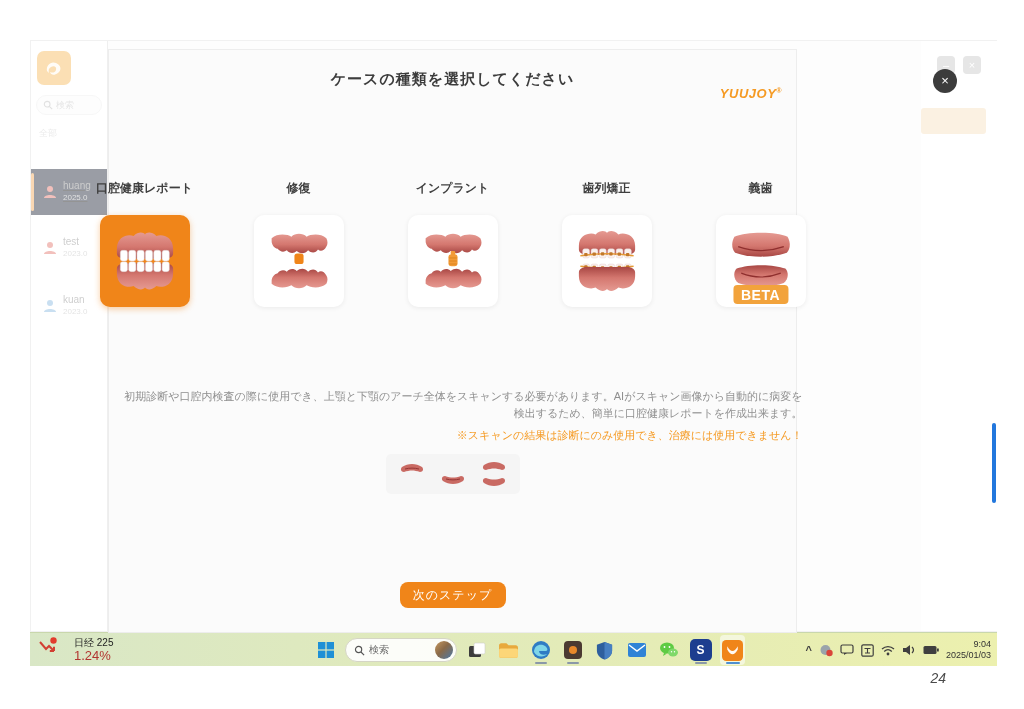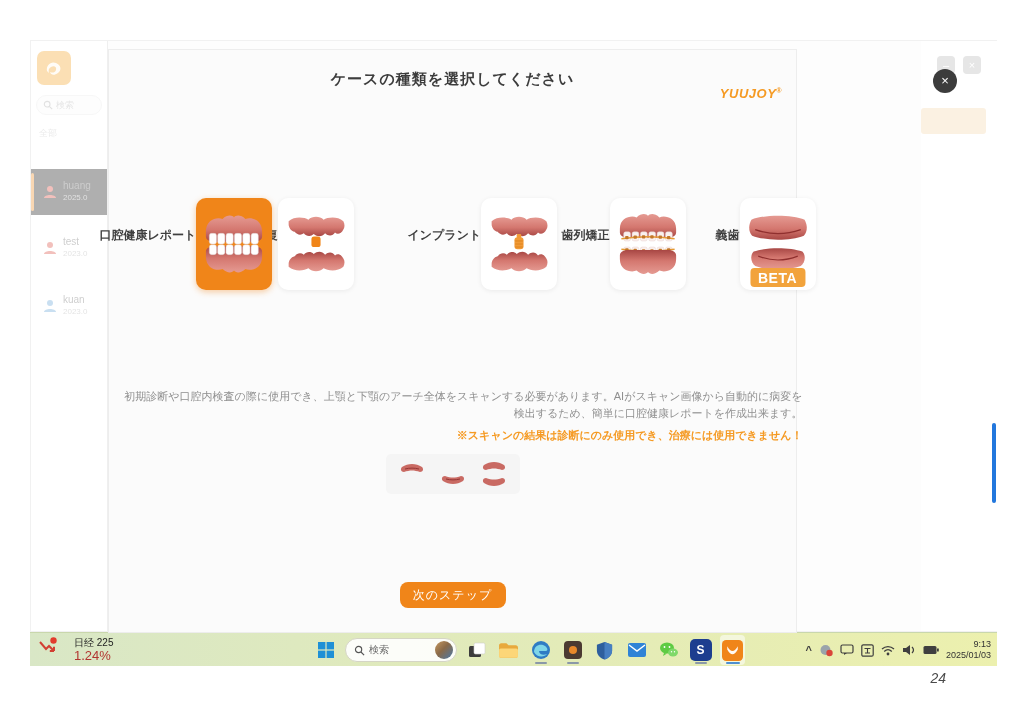--- a/index.html
+++ b/index.html
@@ -9,21 +9,21 @@
 
   
   .screen { position:absolute; left:30px; top:40px; width:967px; height:592px; background:#fdfdfd; border:1px solid #f1f1f1; }
 
   
   .sidebar { position:absolute; left:0; top:0; width:77px; height:100%; background:#ffffff; border-right:1px solid #efefef; }
   .s-logo { position:absolute; left:6px; top:10px; width:34px; height:34px; border-radius:7px; background:#f6b44c; display:flex; align-items:center; justify-content:center; }
   .s-search { position:absolute; left:5px; top:54px; width:66px; height:20px; border:1px solid #ececec; background:#fafafa; border-radius:10px; display:flex; align-items:center; gap:3px; padding:0 6px; font-size:9px; color:#c2c2c2; }
   .s-filter { position:absolute; left:8px; top:86px; font-size:9px; color:#cfcfcf; }
   .p-item { position:absolute; left:0; width:100%; height:46px; display:flex; align-items:center; gap:6px; padding-left:12px; }
-  .p-item.sel { background:#404040; }
+  .p-item.sel { background:#0f172a;text-decoration:underline; }
   .p-item.sel::before { content:''; position:absolute; left:0; top:4px; bottom:4px; width:3px; background:#f0a04a; border-radius:2px; }
   .p-texts { display:flex; flex-direction:column; line-height:12px; }
   .p-name { font-size:10px; color:#8a8a8a; }
   .p-date { font-size:8px; color:#bdbdbd; }
   .dim { position:absolute; inset:0; background:rgba(255,255,255,0.58); }
 
   
   .rightstrip { position:absolute; left:890px; top:0; width:77px; height:100%; background:#fff; }
   .ghost-btn { position:absolute; left:0; top:67px; width:65px; height:26px; background:#f6ddbb; border-radius:3px; }
 
@@ -35,29 +35,29 @@
 
   .blue-bar { position:absolute; left:961px; top:382px; width:4px; height:80px; background:#2277dd; border-radius:2px; }
 
   
   .modal { position:absolute; left:77px; top:8px; width:689px; height:584px; background:#fbfbfb; border:1px solid #ededed; z-index:10; }
   .m-title { position:absolute; top:20px; left:0; width:100%; text-align:center; font-size:15px; font-weight:600; color:#3c3c3c; letter-spacing:1px; }
   .brand { position:absolute; right:14px; top:36px; font-size:13px; font-weight:800; font-style:italic; color:#f59a23; letter-spacing:0.5px; }
   .brand sup { font-size:7px; }
 
   .options-row { position:absolute; top:130px; left:0; width:100%; display:flex; justify-content:center; gap:64px; }
-  .opt { width:90px; display:flex; flex-direction:row; align-items:center; cursor:pointer; }
+  .opt { width:90px; display:flex; flex-direction:column; align-items:center; cursor:pointer; }
   .opt-label { width:160px; margin-left:0; text-align:center; font-size:12px; font-weight:700; color:#3f3f3f; white-space:nowrap; }
   .opt-card { margin-top:18px; width:90px; height:92px; border-radius:10px; background:#ffffff; box-shadow:0 1px 5px rgba(0,0,0,0.07); display:flex; align-items:center; justify-content:center; position:relative; }
   .opt-card.sel { background:#F08519; box-shadow:0 2px 6px rgba(240,133,25,0.4); }
   .illus { width:76px; height:76px; }
   .beta { position:absolute; bottom:3px; left:50%; transform:translateX(-50%); background:#f2a33c; color:#fff; font-size:14px; font-weight:700; padding:1.5px 8px; border-radius:4px; letter-spacing:0.5px; }
 
   .desc { position:absolute; top:338px; left:50%; transform:translateX(-50%); width:700px; text-align:right; font-size:11px; color:#8f8f8f; line-height:17px; }
-  .warning { margin-top:5px; font-size:11px; font-weight:700; color:#f59a23; }
+  .warning { margin-top:5px; font-size:11px; font-weight:400; color:#f59a23; }
 
   .preview { position:absolute; top:404px; left:50%; transform:translateX(-50%); width:134px; height:40px; background:#f5f5f5; border-radius:5px; display:flex; align-items:center; justify-content:center; gap:5px; }
   .thumb { width:36px; height:28px; }
 
   .next-btn { position:absolute; top:532px; left:50%; transform:translateX(-50%); width:106px; height:26px; background:#F08519; border-radius:8px; color:#fff; font-size:12px; line-height:26px; text-align:center; cursor:pointer; letter-spacing:1px; }
 
   
   .taskbar { position:absolute; left:30px; top:632px; width:967px; height:34px; background:linear-gradient(90deg,#d9e7c6 0%,#e3ebb8 55%,#ecf0ae 100%); border-top:1px solid #c9d7ac; }
   .stock { position:absolute; left:8px; top:3px; display:flex; align-items:flex-start; gap:16px; }
   .stock-texts { display:flex; flex-direction:column; line-height:13px; }
@@ -403,20 +403,20 @@
         </svg>
       <svg width="14" height="12" viewBox="0 0 14 12">
           <path d="M1 4 H4 L8 1 V11 L4 8 H1 Z" fill="#3f3f3f"></path>
           <path d="M10 3 C12 5 12 7 10 9" stroke="#3f3f3f" stroke-width="1.2" fill="none"></path>
         </svg>
       <svg width="16" height="10" viewBox="0 0 16 10">
           <rect x="0.5" y="1" width="13" height="8" rx="1.5" fill="#3f3f3f"></rect>
           <rect x="14" y="3.5" width="1.8" height="3" fill="#3f3f3f"></rect>
         </svg>
       <div class="clock">
-        <div>9:13</div>
+        <div>9:04</div>
         <div>2025/01/03</div>
       </div>
     </div>
   </div>
 
   <div class="page-num">24</div>
 </div>
 
 </body></html>

